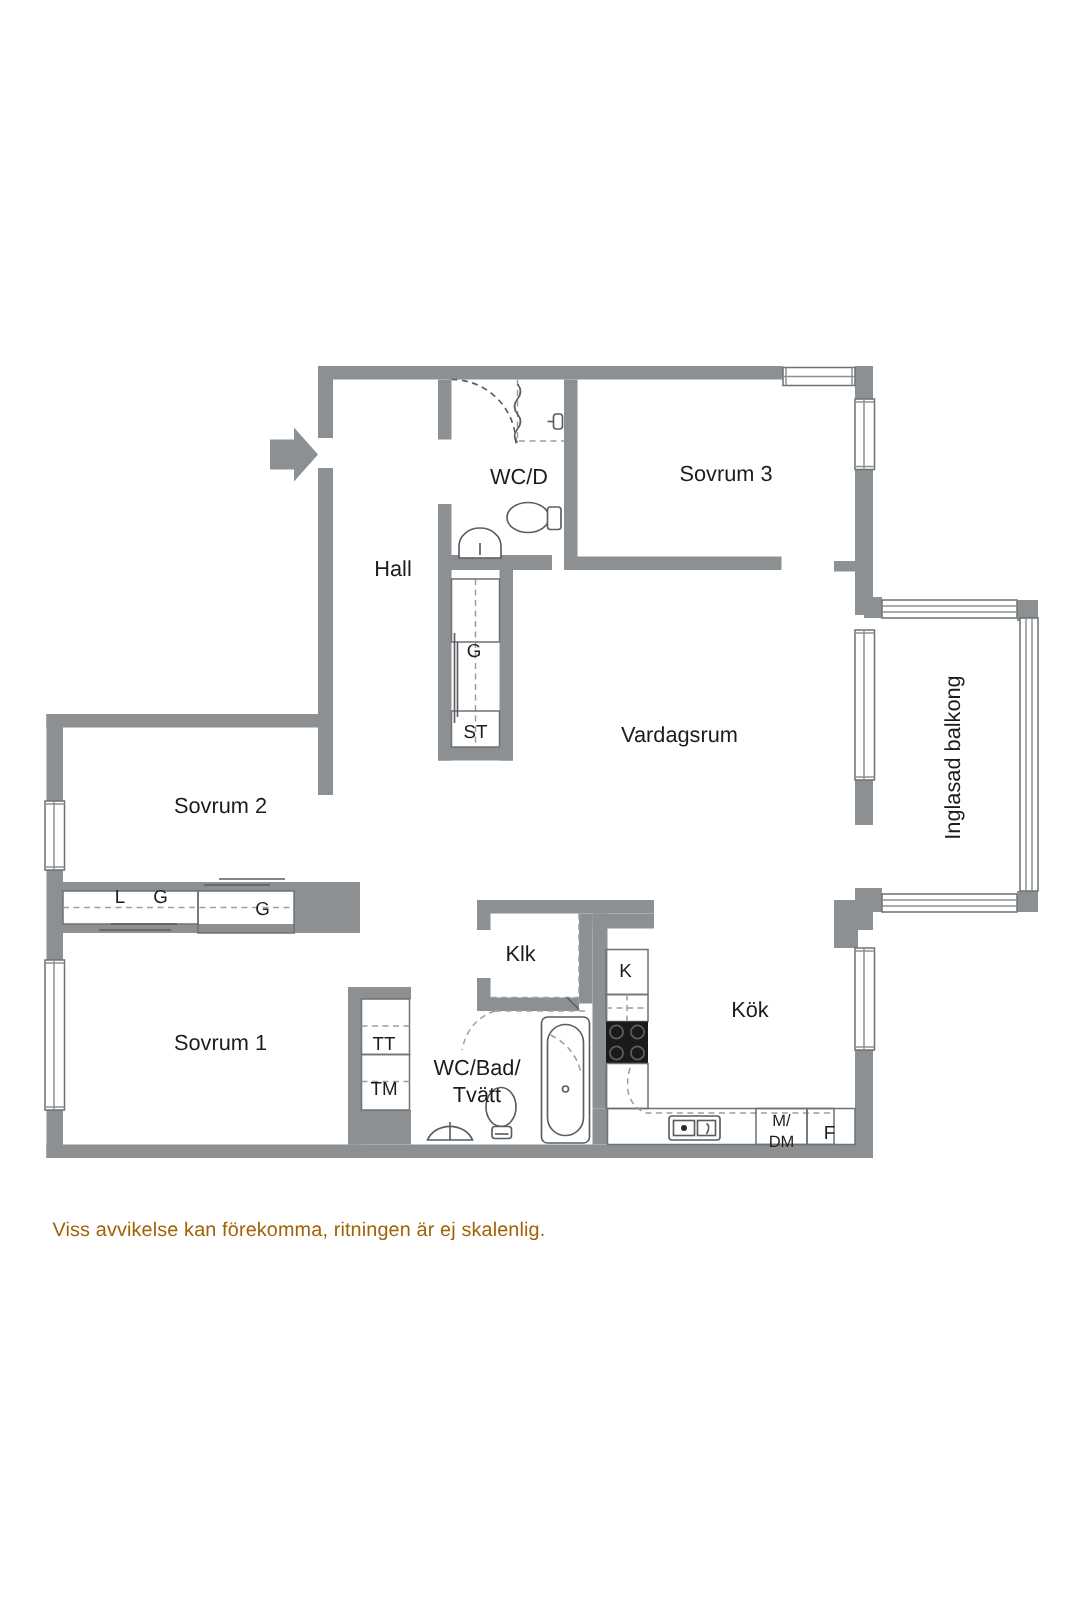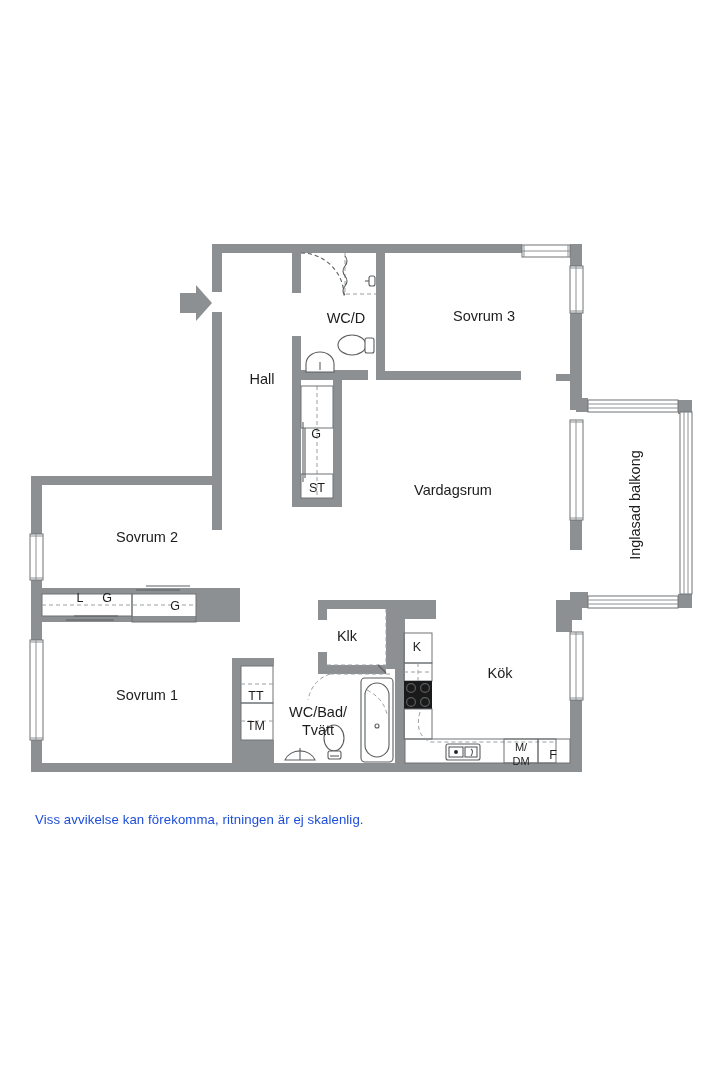--- a/index.html
+++ b/index.html
@@ -42,21 +42,21 @@
     fill: #1c1c1c;
     text-anchor: middle;
     dominant-baseline: middle;
   }
   .caption {
     position: absolute;
     left: 35px;
     top: 812px;
     font-family: "Liberation Sans", sans-serif;
     font-size: 13.2px;
-    color: #1d4ed8;
+    color: #a16207;
     letter-spacing: 0.1px;
   }
   .wall { fill: #8c9092; }
   .thinline { fill: none; stroke: #6e7274; stroke-width: 1; }
   .fixline { fill: none; stroke: #5a5e60; stroke-width: 1.1; }
   .fixfill { fill: #ffffff; stroke: #5a5e60; stroke-width: 1.1; }
   .dash { fill: none; stroke: #9a9ea0; stroke-width: 1; stroke-dasharray: 4 3; }
   .glass { fill: #ffffff; stroke: #6e7274; stroke-width: 1; }
   .glassline { stroke: #8c9092; stroke-width: 1; fill: none; }
   .burner-ring { fill: none; stroke: #5a5e60; stroke-width: 1.2; }

